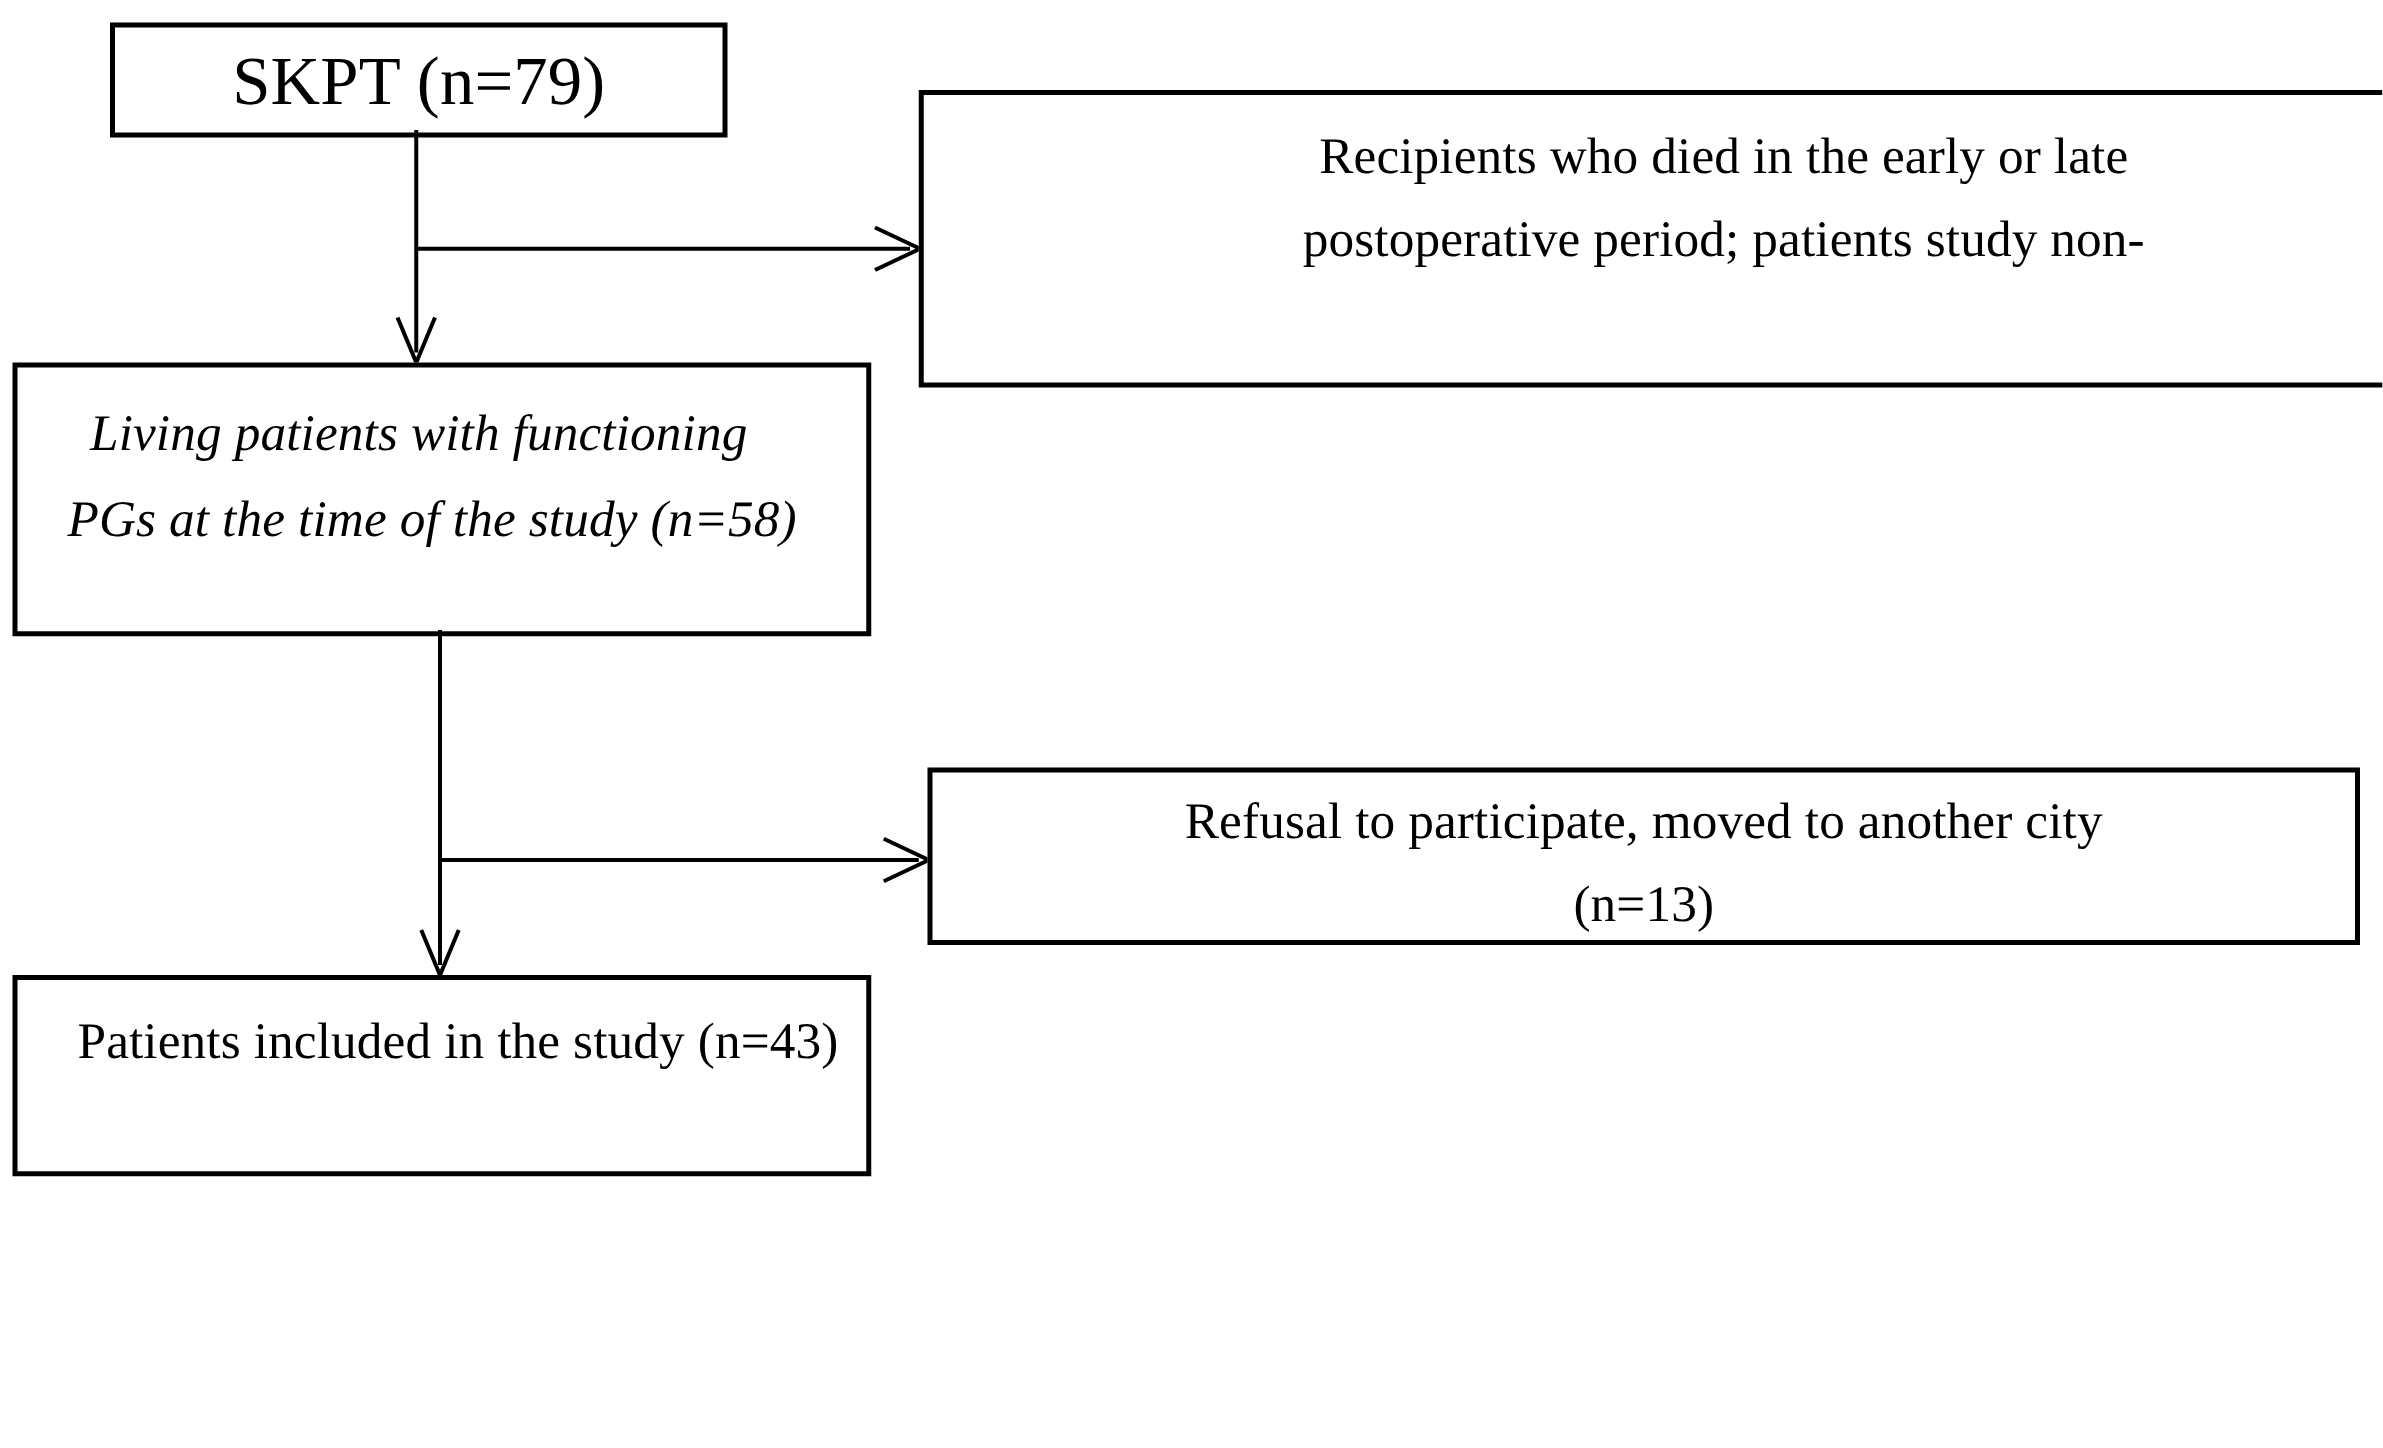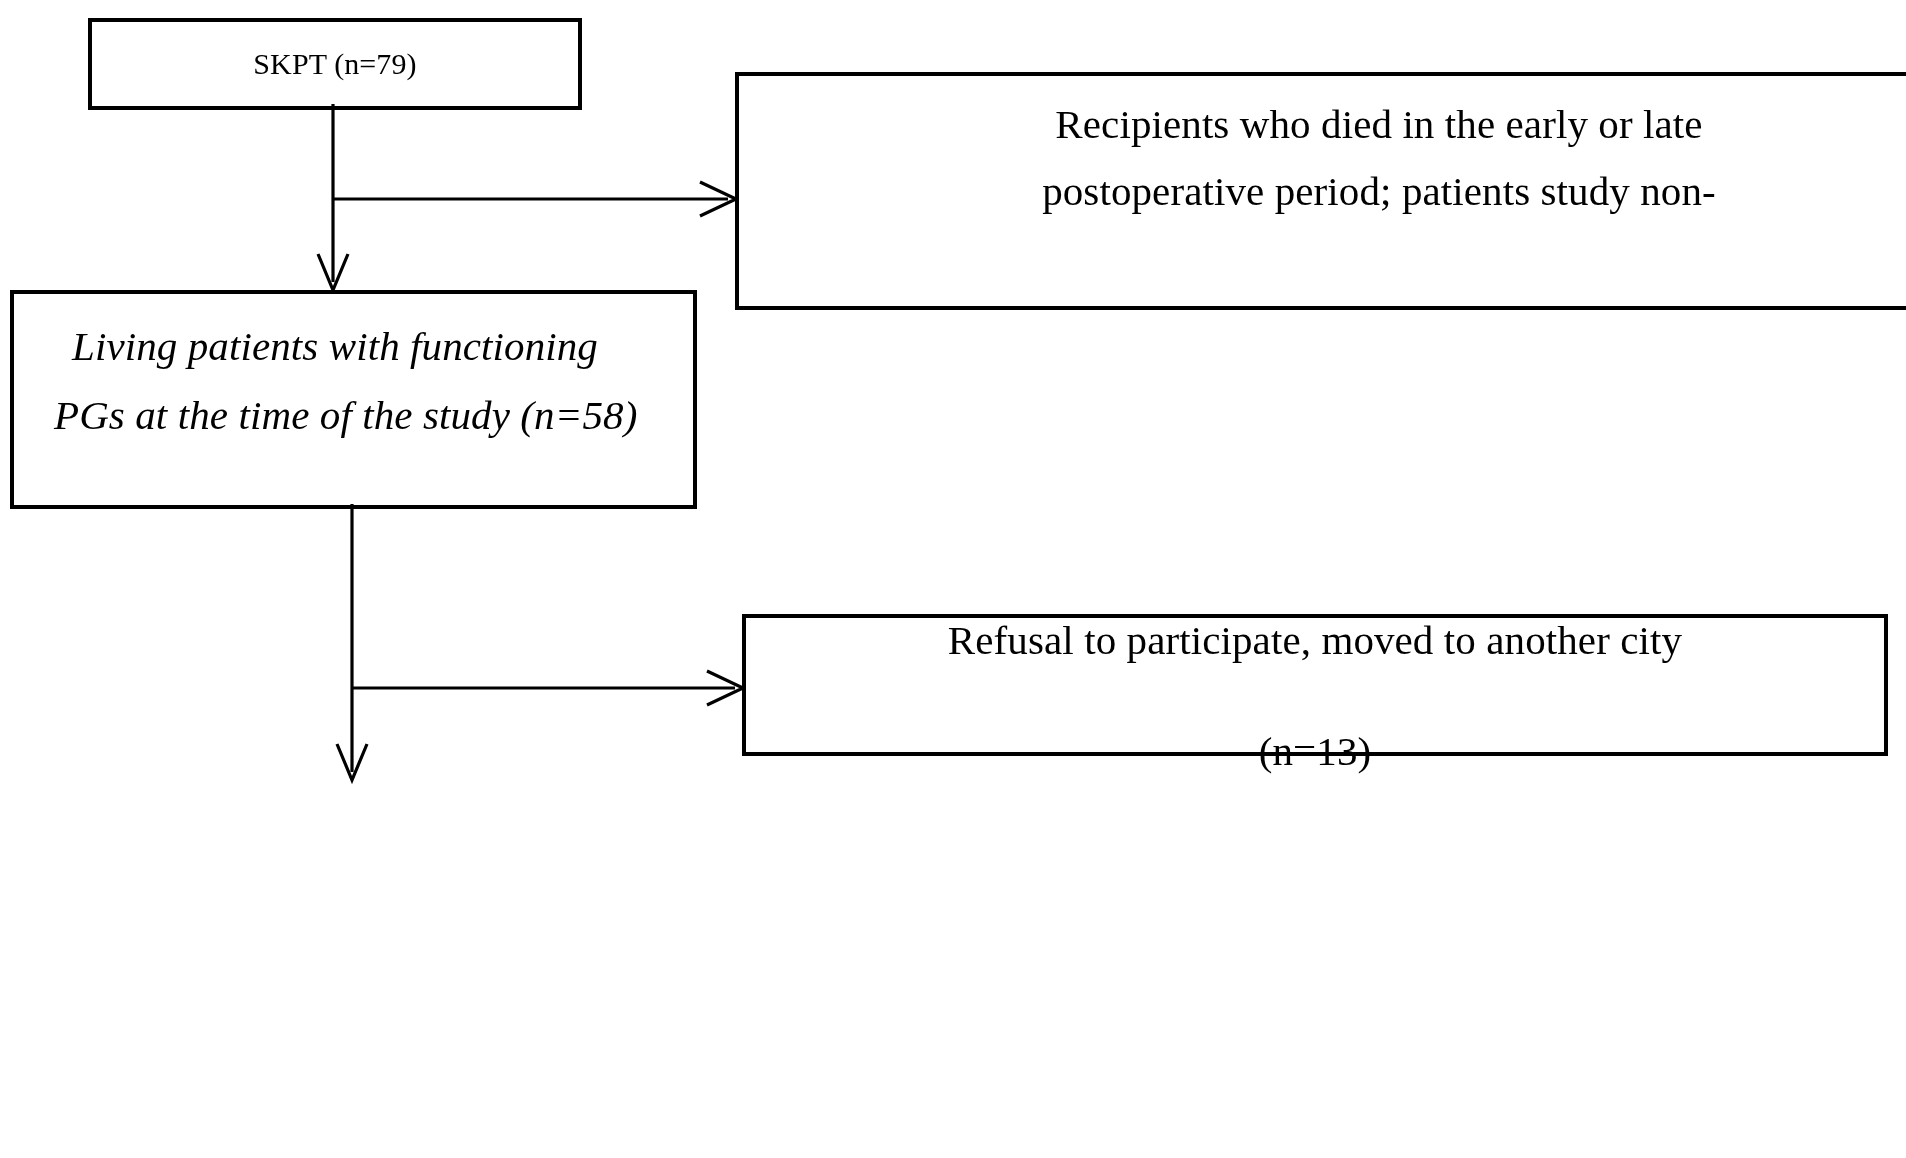--- a/index.html
+++ b/index.html
@@ -35,21 +35,21 @@
     line-height: 1.0;
     letter-spacing: 0.1px;
   }
 
   
   #node-skpt {
     left: 88px;  top: 18px;
     width: 494px; height: 92px;
     justify-content: center;
   }
-  #node-skpt .line { font-size: 30px; }
+  #node-skpt .line { font-size: 55px; }
 
   
   #node-excluded-death {
     left: 735px; top: 72px;
     width: 1288px; height: 238px;
     justify-content: flex-start;
     padding-top: 28px;
   }
   #node-excluded-death .line {
     font-size: 41px;
@@ -71,22 +71,21 @@
     text-align: left;
     margin-bottom: 28px;
   }
   #node-living .line.indent-left { margin-left: 18px; }
 
   
   #node-refusal {
     left: 742px; top: 614px;
     width: 1146px; height: 142px;
     justify-content: flex-start;
-    padding-top: 2px;
-    gap: 44px;
+    padding-top: 18px;
   }
   #node-refusal .line {
     font-size: 41px;
     margin-bottom: 26px;
   }
 
   
   #node-included {
     left: 10px; top: 780px;
     width: 687px; height: 161px;
@@ -148,14 +147,17 @@
 
       <polyline points="387,167 423,184 387,201" fill="none" stroke="#000000" stroke-width="3.2" stroke-linecap="butt"></polyline>
     </svg>
   </div>
 
   <div class="node" id="node-refusal">
     <span class="line">Refusal to participate, moved to another city</span>
     <span class="line">(n=13)</span>
   </div>
 
+  <div class="node" id="node-included">
+    <span class="line">Patients included in the study (n=43)</span>
+  </div>
 
 </div>
 
 </body></html>

